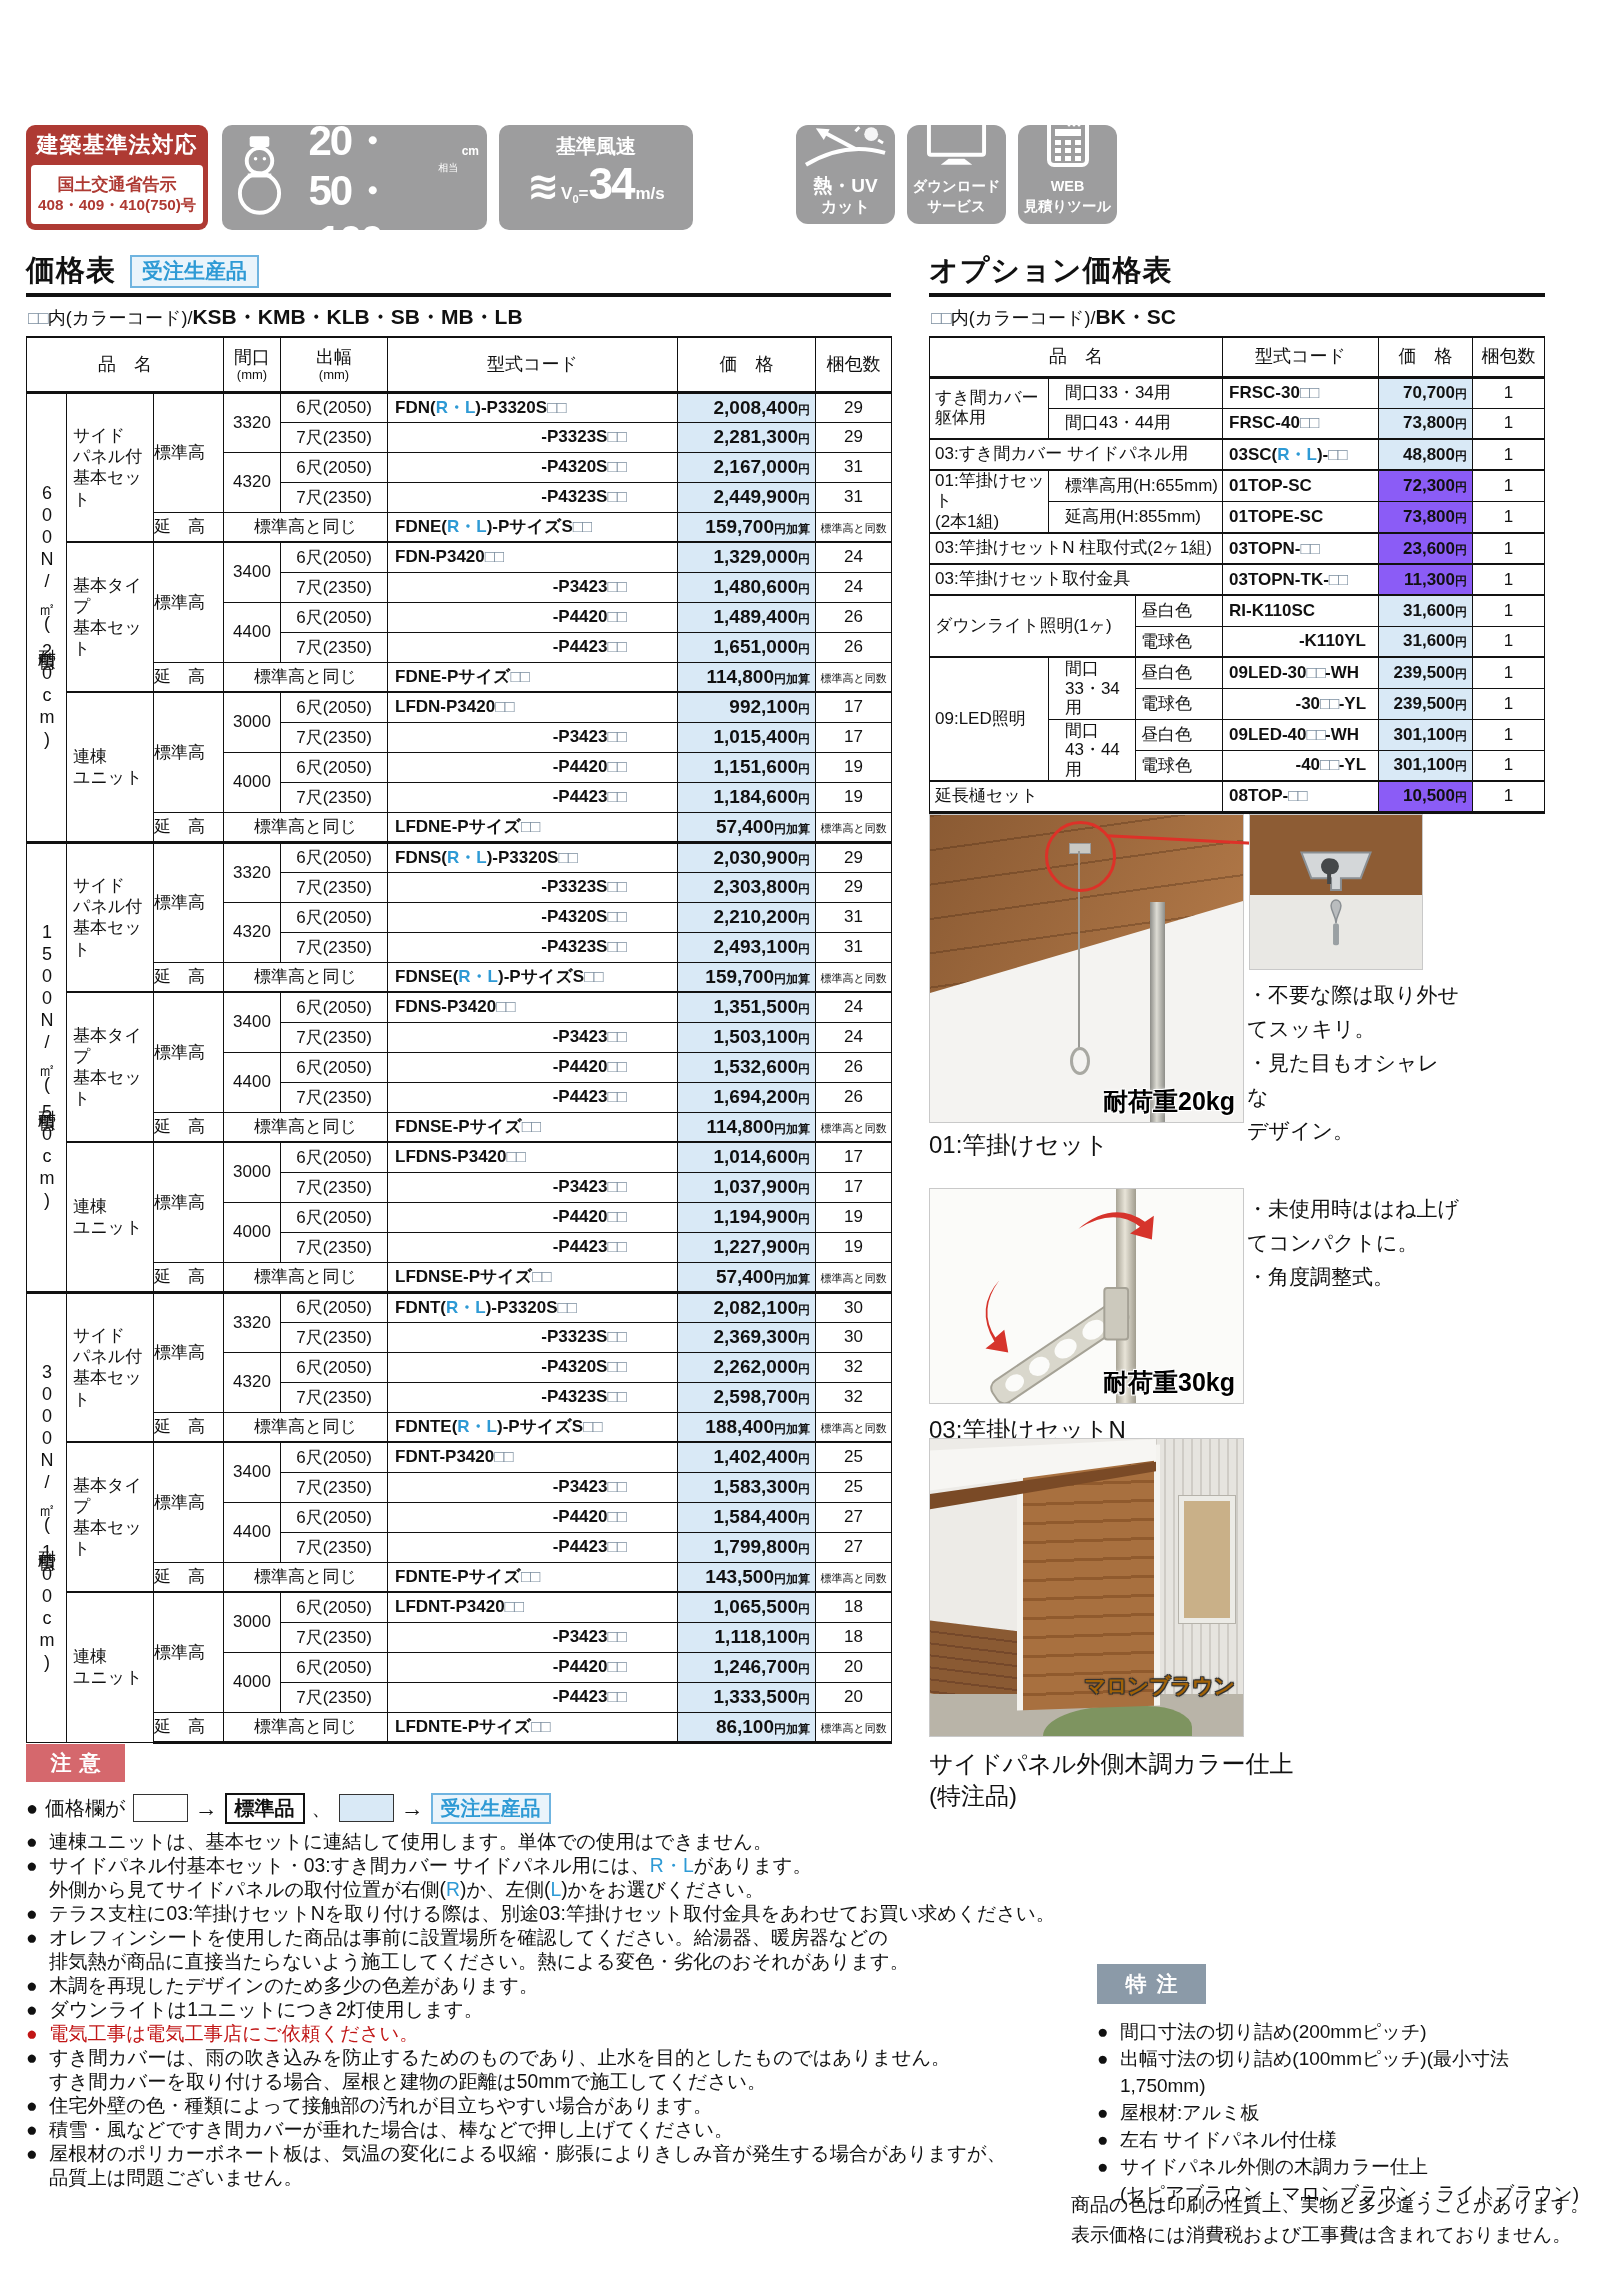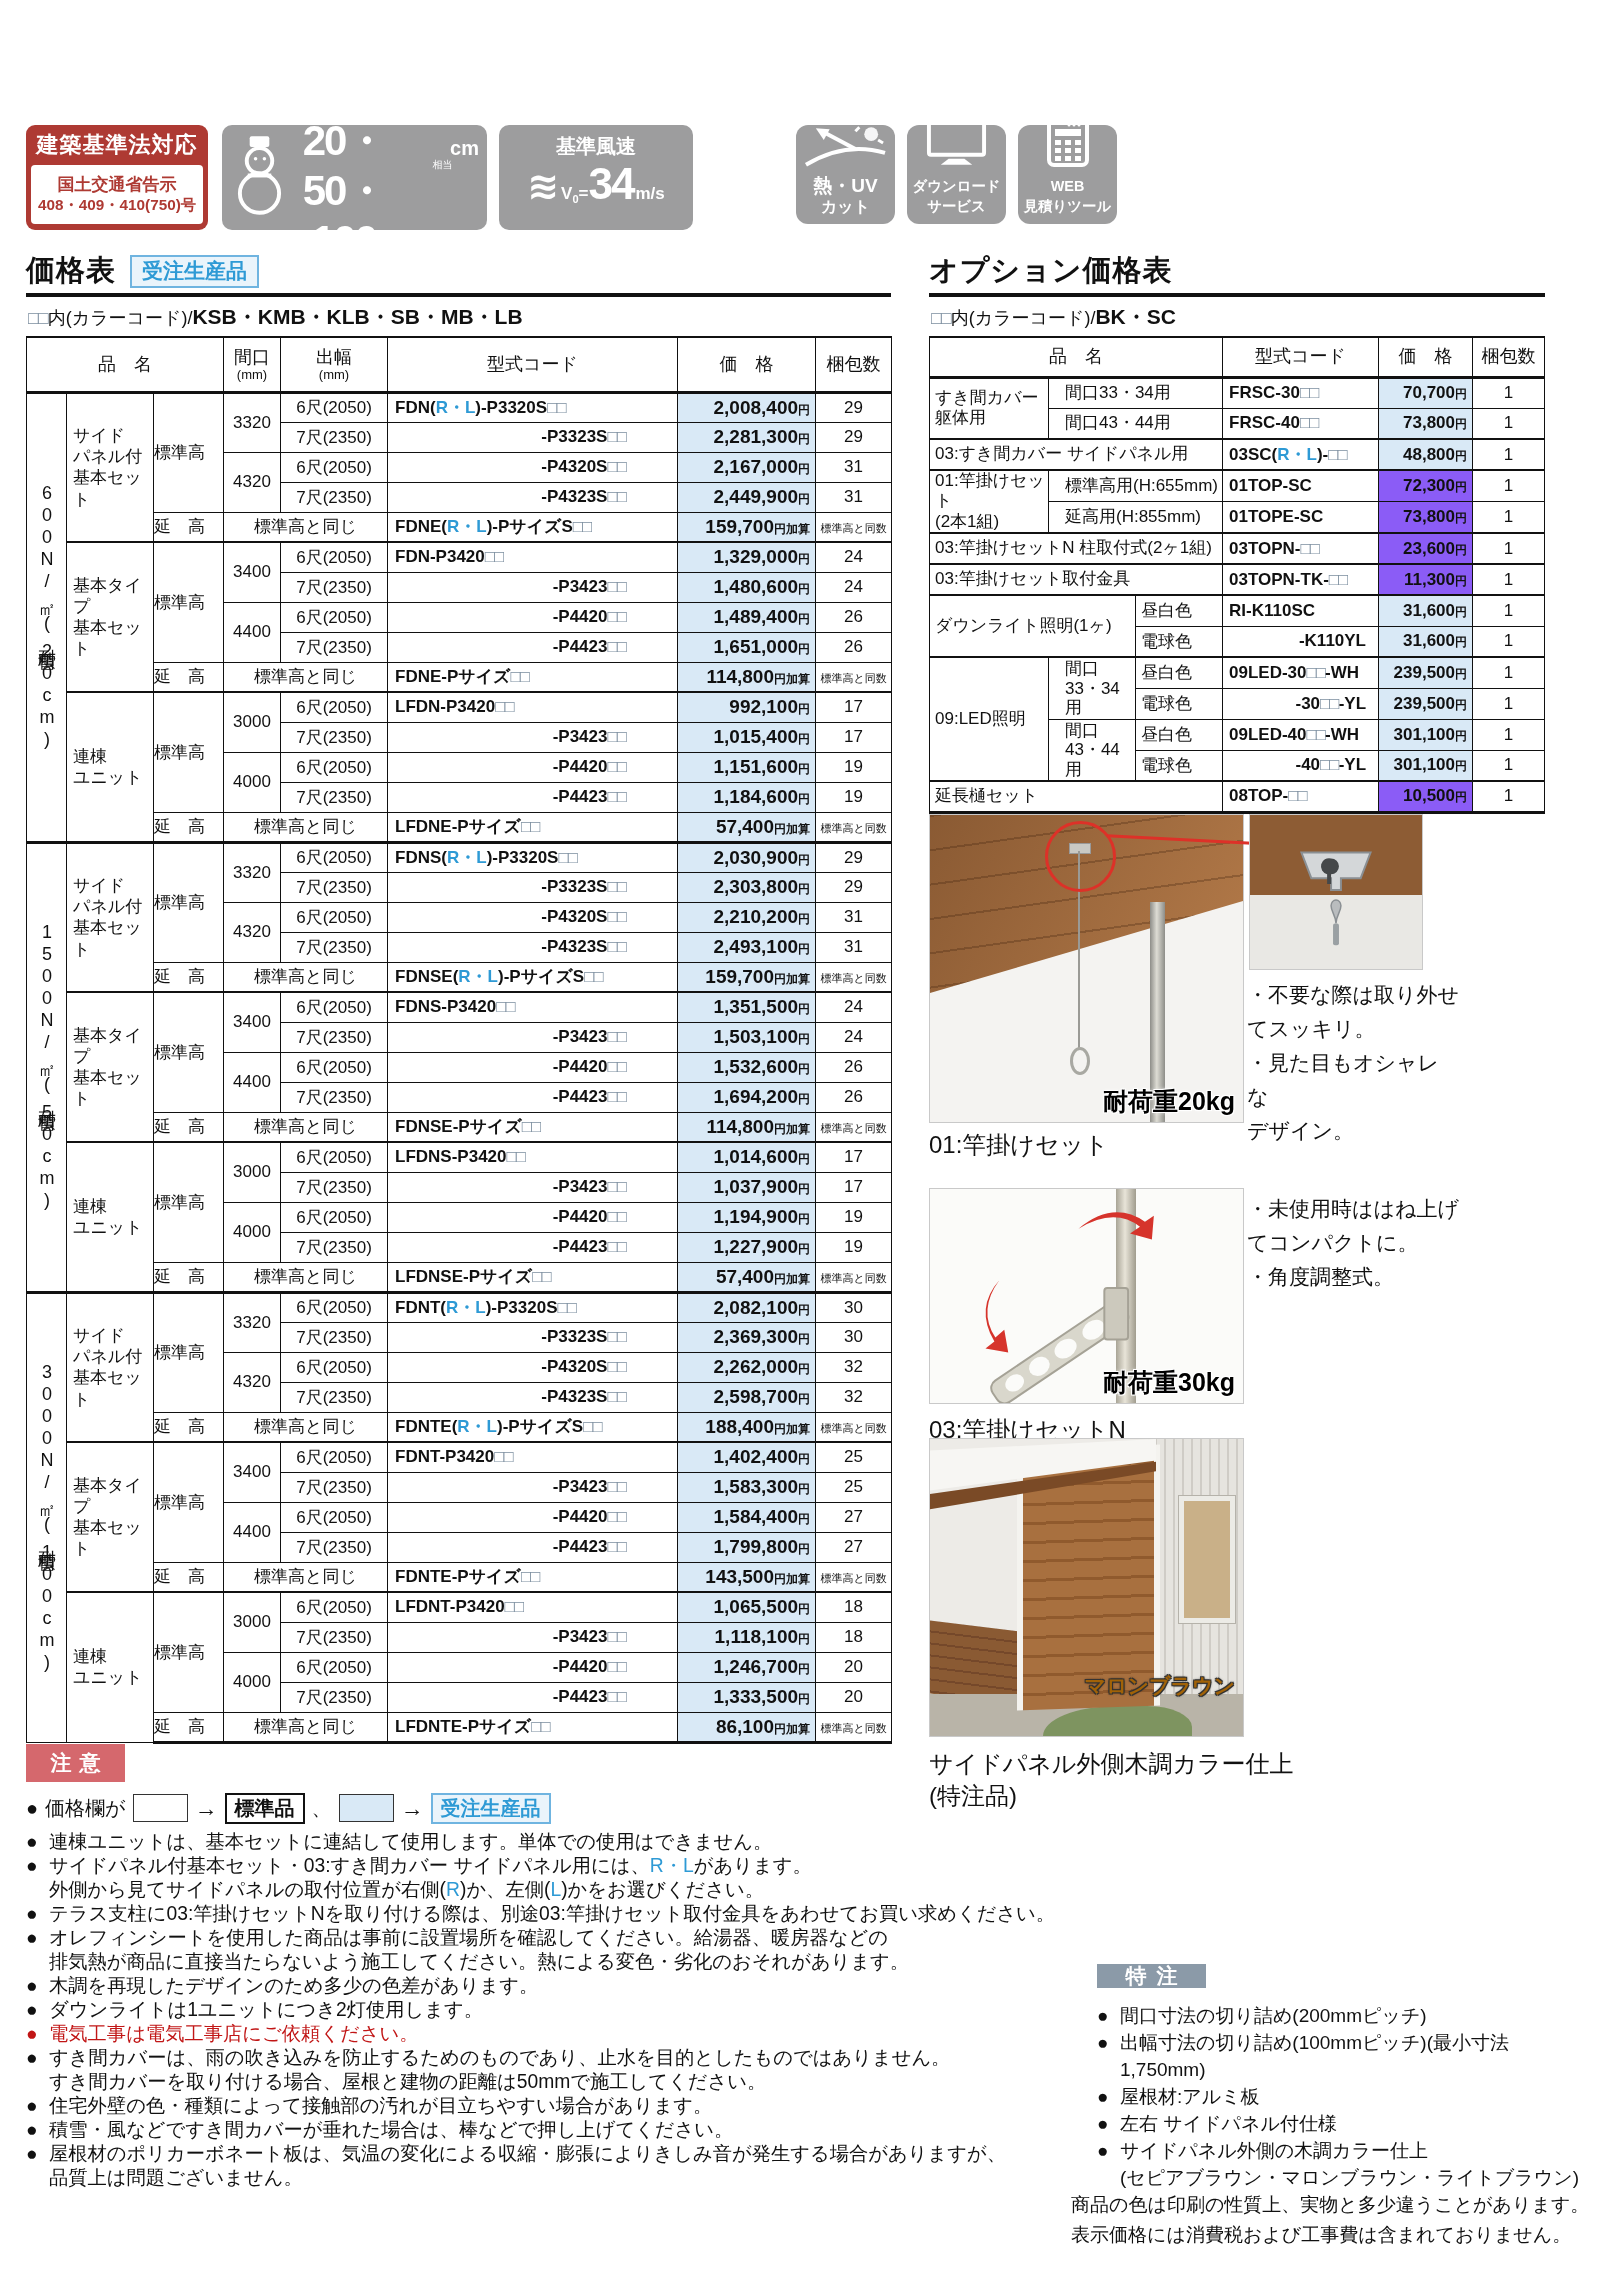--- a/index.html
+++ b/index.html
@@ -15,21 +15,21 @@
            display:flex;flex-direction:column;align-items:center;justify-content:center;font-weight:bold;}
   .law-box .l1{font-size:17px;line-height:20px;}
   .law-box .l2{font-size:15.3px;line-height:19px;}
   .badge-gray{background:#9d9d9e;}
   .badge-snow{width:265px;height:105px;margin-left:14px;display:flex;align-items:center;padding:0 8px 0 12px;}
   .snow-right{flex:1;text-align:center;}
   .b-title{font-size:20px;font-weight:bold;line-height:26px;}
   .snow-val{display:flex;align-items:baseline;justify-content:center;}
   .huge{font-size:42px;font-weight:bold;letter-spacing:-2px;line-height:50px;}
   .unit-col{display:inline-flex;flex-direction:column;align-items:center;margin-left:3px;}
-  .unit-col .u{font-size:20px;font-weight:bold;line-height:22px;margin-left:44px;}
+  .unit-col .u{font-size:12px;font-weight:bold;line-height:22px;margin-left:44px;}
   .unit-col .tiny{font-size:10px;line-height:12px;}
   .badge-wind{width:194px;height:105px;margin-left:12px;text-align:center;padding-top:8px;}
   .wind-row{display:flex;align-items:baseline;justify-content:center;margin-top:2px;}
   .wave{font-size:38px;font-weight:bold;line-height:40px;margin-right:2px;}
   .v0{font-size:17px;font-weight:bold;}
   .v0 sub{font-size:11px;}
   .val34{font-size:44px;font-weight:bold;letter-spacing:-2px;line-height:46px;}
   .ms{font-size:17px;font-weight:bold;margin-left:2px;}
   .badge-sq{width:99px;height:99px;margin-left:12px;display:flex;flex-direction:column;
             align-items:center;justify-content:flex-end;padding-bottom:8px;border-radius:12px;}
@@ -145,21 +145,21 @@
   .sw.blue{background:#d9e9f6;}
   .arrow{font-size:23px;font-weight:bold;}
   .box-label{border:2px solid #111;padding:0 8px;font-weight:bold;font-size:20px;line-height:27px;background:#fff;}
   .box-label.order{border-color:#6fb4e0;color:#2e9ad5;background:#eaf4fb;}
   .notes{margin-top:6px;}
   .note{display:flex;font-size:19.3px;line-height:24px;color:#111;}
   .note .nb{width:23px;flex:none;}
   .note .nt{white-space:pre-line;}
   .note.red{color:#c11616;}
   .tokuchu{position:absolute;left:1097px;top:1964px;width:495px;}
-  .badge-tokuchu{width:109px;height:24px;background:#8b9aa8;color:#fff;font-size:21px;font-weight:bold;
+  .badge-tokuchu{width:109px;height:40px;background:#8b9aa8;color:#fff;font-size:21px;font-weight:bold;
       display:flex;align-items:center;justify-content:center;letter-spacing:10px;text-indent:10px;}
   .tokuchu .notes{margin-top:14px;}
   .tokuchu .note{font-size:19px;line-height:27px;}
   .footnote{position:absolute;left:1071px;top:2190px;font-size:19px;line-height:30px;color:#111;}
 </style>
 </head>
 <body>
 
 <div class="page">
 

